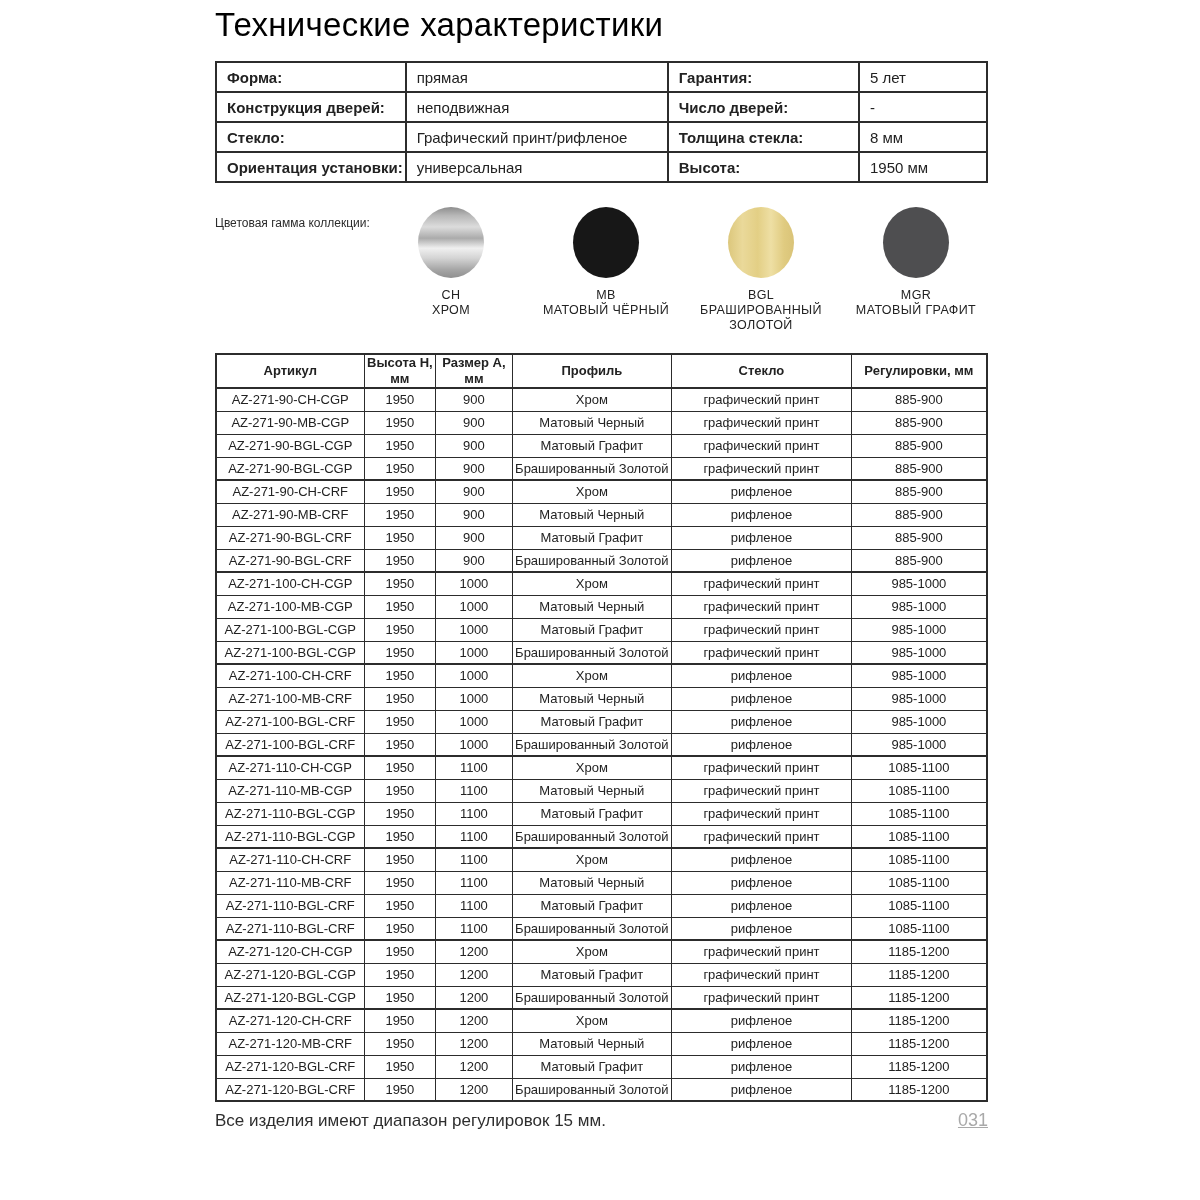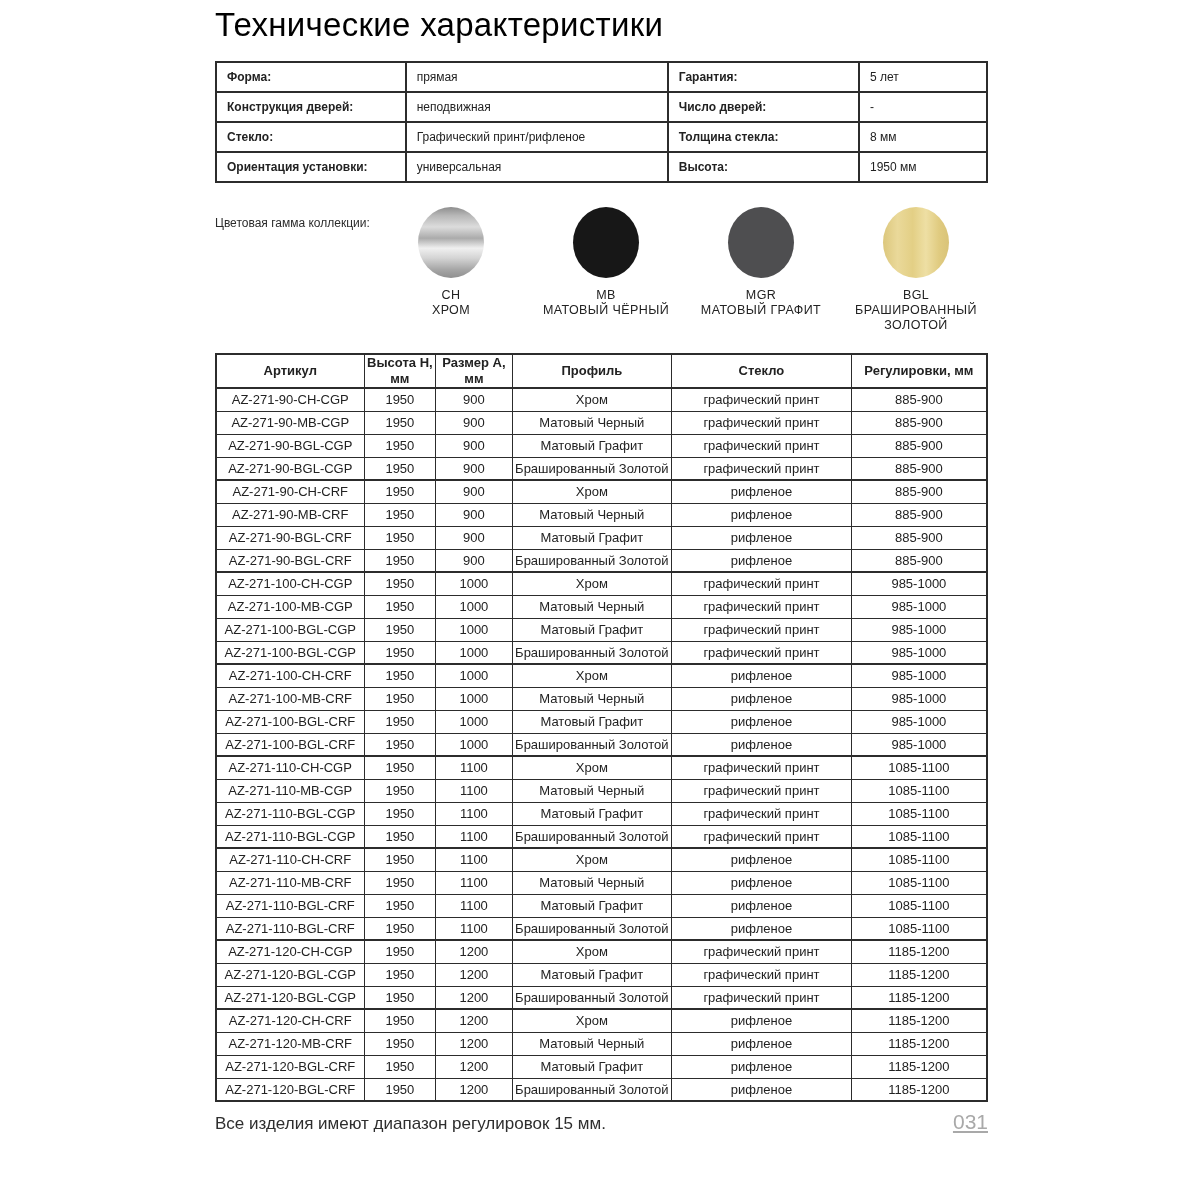--- a/index.html
+++ b/index.html
@@ -28,21 +28,21 @@
   
   table.spec {
     margin-top: 17px;
     width: 100%;
     border-collapse: collapse;
     border: 2px solid #2c2c2c;
     table-layout: fixed;
   }
   table.spec td {
     border: 2px solid #2c2c2c;
-    font-size: 12px;
+    font-size: 15px;
     padding: 5px 10px;
     height: 30px;
     color: #222;
     overflow: hidden;
     white-space: nowrap;
   }
   table.spec td.lbl { font-weight: bold; }
   table.spec col.c1 { width: 24.6%; }
   table.spec col.c2 { width: 34.0%; }
   table.spec col.c3 { width: 24.8%; }
@@ -132,21 +132,21 @@
   .footer {
     display: flex;
     justify-content: space-between;
     align-items: flex-end;
   }
   .footer-note {
     font-size: 17px;
     color: #2e2e2e;
   }
   .page-number {
-    font-size: 21px;
+    font-size: 18px;
     color: #a9a9a9;
     padding-top: 8px;
     text-decoration: underline;
   }
 </style>
 </head>
 <body>
 
 <div class="content">
 
@@ -194,28 +194,28 @@
           <div class="circle sw-CH"></div>
           <div class="sw-code">CH</div>
           <div class="sw-name">ХРОМ</div>
         </div>
         <div class="swatch-col">
           <div class="circle sw-MB" style="background: rgb(23, 23, 23);"></div>
           <div class="sw-code">MB</div>
           <div class="sw-name">МАТОВЫЙ ЧЁРНЫЙ</div>
         </div>
         <div class="swatch-col">
+          <div class="circle sw-BGL"></div>
+          <div class="sw-code">BGL</div>
+          <div class="sw-name">БРАШИРОВАННЫЙ ЗОЛОТОЙ</div>
+        </div>
+        <div class="swatch-col">
           <div class="circle sw-MGR" style="background: rgb(78, 78, 80);"></div>
           <div class="sw-code">MGR</div>
           <div class="sw-name">МАТОВЫЙ ГРАФИТ</div>
-        </div>
-        <div class="swatch-col">
-          <div class="circle sw-BGL"></div>
-          <div class="sw-code">BGL</div>
-          <div class="sw-name">БРАШИРОВАННЫЙ ЗОЛОТОЙ</div>
         </div>
       </div>
   </div>
 
   <table class="products">
     <colgroup>
       <col class="p1">
         <col class="p2">
         <col class="p3">
         <col class="p4">

